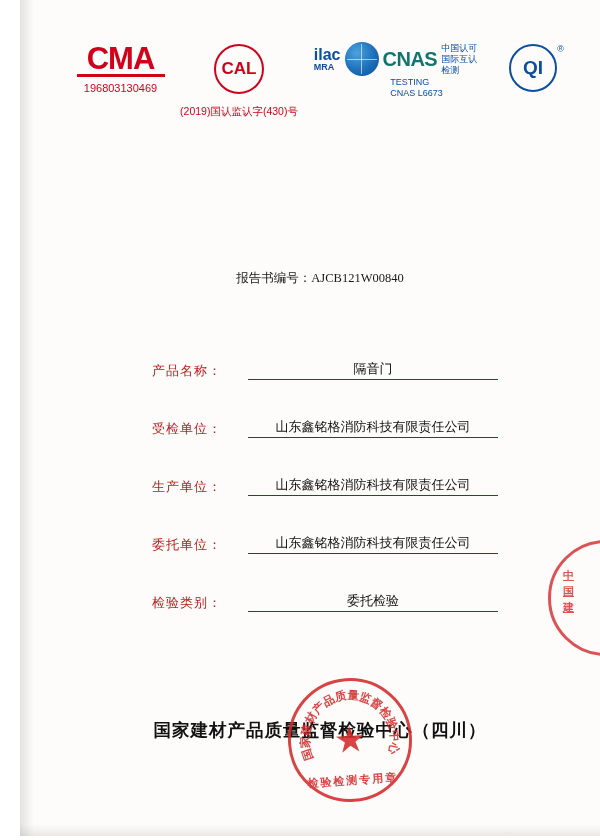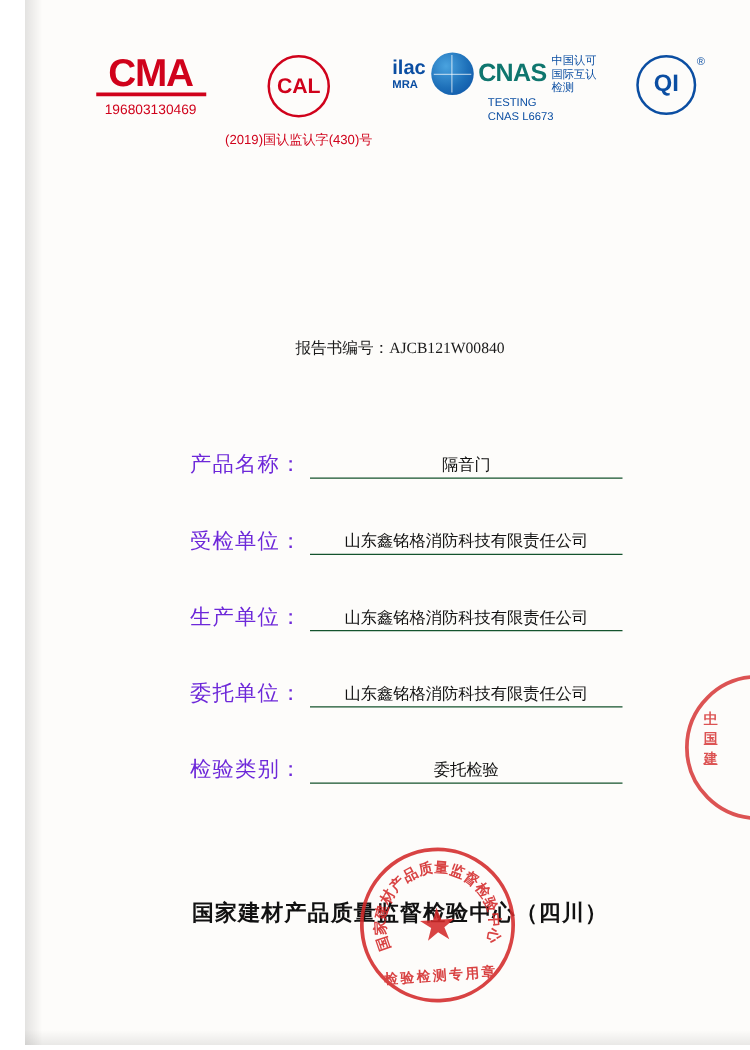--- a/index.html
+++ b/index.html
@@ -214,23 +214,23 @@
     left: 132px;
     width: 346px;
   }
   .field-row {
     display: flex;
     align-items: flex-end;
     margin-bottom: 38px;
   }
   .field-label {
     width: 96px;
-    font-size: 17px;
+    font-size: 13px;
     letter-spacing: 1px;
-    color: #6d28d9;
+    color: #b91c1c;
     text-align: justify;
     white-space: nowrap;
     font-family: Liberation Mono, monospace;
   }
   .field-value {
     flex: 1;
     border-bottom: 1px solid #14532d;
     text-align: center;
     font-size: 13px;
     color: #111;

